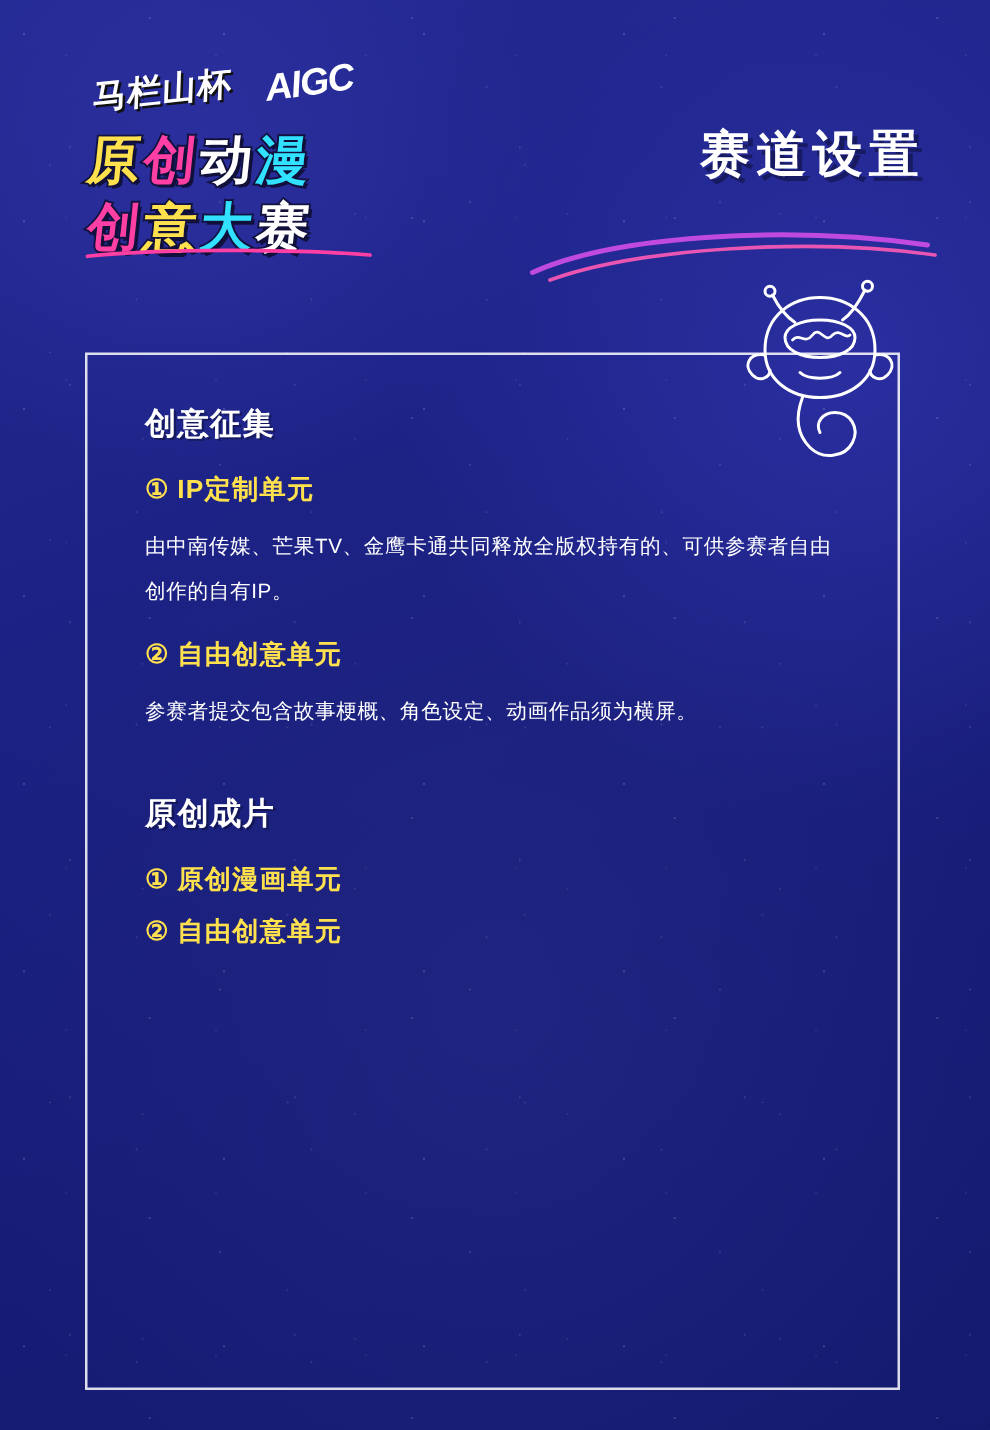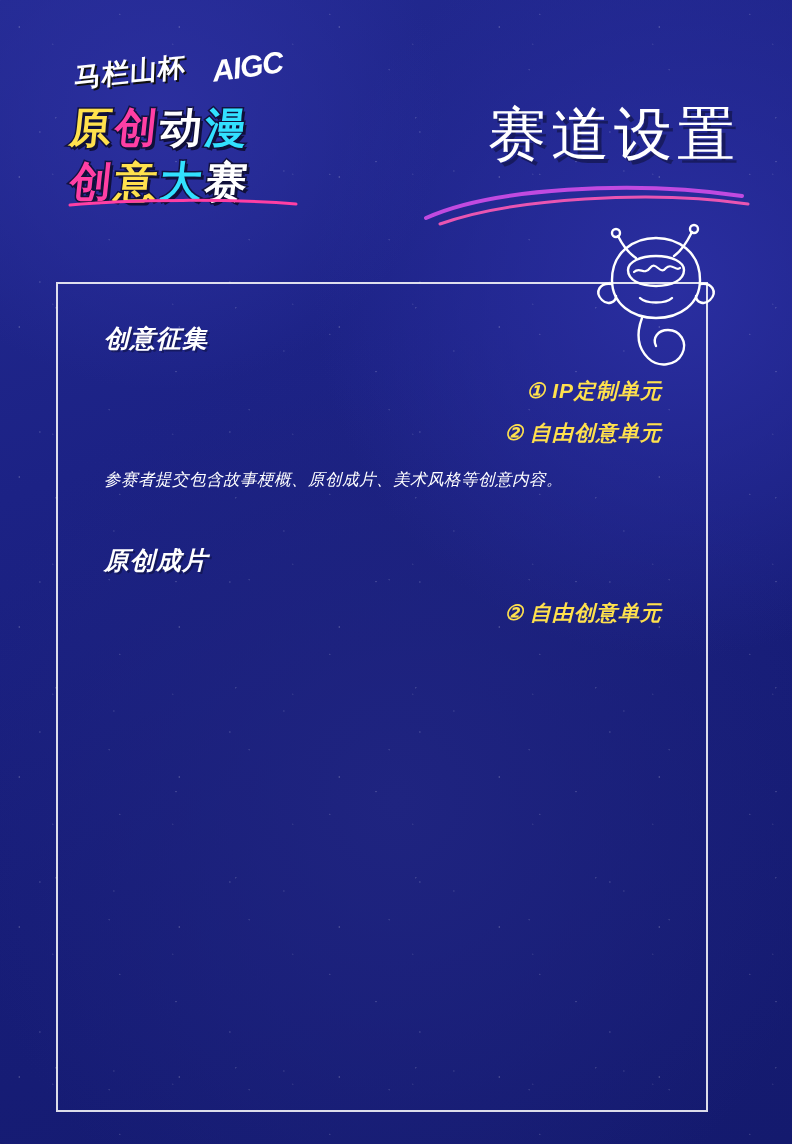--- a/index.html
+++ b/index.html
@@ -107,22 +107,22 @@
     top: 150px;
     width: 232px;
     height: 10px;
   }
 
   
   .header-title {
     position: absolute;
     right: 52px;
     top: 96px;
-    font-size: 58px;
-    font-weight: normal;
+    font-size: 40px;
+    font-weight: bold;
     letter-spacing: 5px;
     color: #ffffff;
     text-shadow: 4px 4px 0 rgba(0,0,0,0.35);
   }
   .title-swoosh {
     position: absolute;
     right: 40px;
     top: 178px;
     width: 330px;
     height: 48px;
@@ -133,46 +133,44 @@
     position: absolute;
     right: 60px;
     top: 218px;
     width: 150px;
     height: 170px;
   }
 
   
   .panel {
     position: absolute;
-    left: 56px;
+    left: 68px;
     top: 282px;
     width: 648px;
     height: 826px;
     border: 2px solid rgba(255,255,255,0.85);
-    font-style: italic;
   }
   .panel-inner {
     padding: 38px 44px 0 46px;
   }
   .sec-title {
     font-size: 25px;
     font-weight: bold;
     color: #ffffff;
     letter-spacing: 1px;
     margin: 0 0 22px 0;
     text-shadow: 2px 2px 0 rgba(0,0,0,.3);
   }
   .sec-title.second { margin-top: 47px; }
   .item-head {
     font-size: 21px;
     font-weight: bold;
     color: #ffe14d;
     letter-spacing: 1px;
     margin: 0 0 14px 0;
-    text-align: right;
   }
   .item-head .num { margin-right: 6px; }
   .para {
     font-size: 16.5px;
     line-height: 36px;
     color: #ffffff;
     margin: 0 0 18px 0;
     letter-spacing: 0.5px;
   }
   .para:last-child { margin-bottom: 0; }
@@ -221,28 +219,32 @@
   </svg>
 
   <div class="panel">
     <div class="panel-inner">
 
       <h2 class="sec-title">创意征集</h2>
 
       <h3 class="item-head">
         <span class="num">①</span><span>IP定制单元</span>
       </h3>
+      <p class="para">由中南传媒、芒果TV、金鹰卡通共同释放全版权持有的、可供参赛者自由创作的自有IP。</p>
 
       <h3 class="item-head">
         <span class="num">②</span><span>自由创意单元</span>
       </h3>
-      <p class="para">参赛者提交包含故事梗概、原创成片、美术风格等创意内容。</p>
+      <p class="para">参赛者提交包含故事梗概、角色设定、动画作品须为横屏。</p>
 
       <h2 class="sec-title second">原创成片</h2>
 
+      <h3 class="item-head">
+        <span class="num">①</span><span>原创漫画单元</span>
+      </h3>
 
       <h3 class="item-head">
         <span class="num">②</span><span>自由创意单元</span>
       </h3>
 
     </div>
   </div>
 </div>
 
 </body></html>

